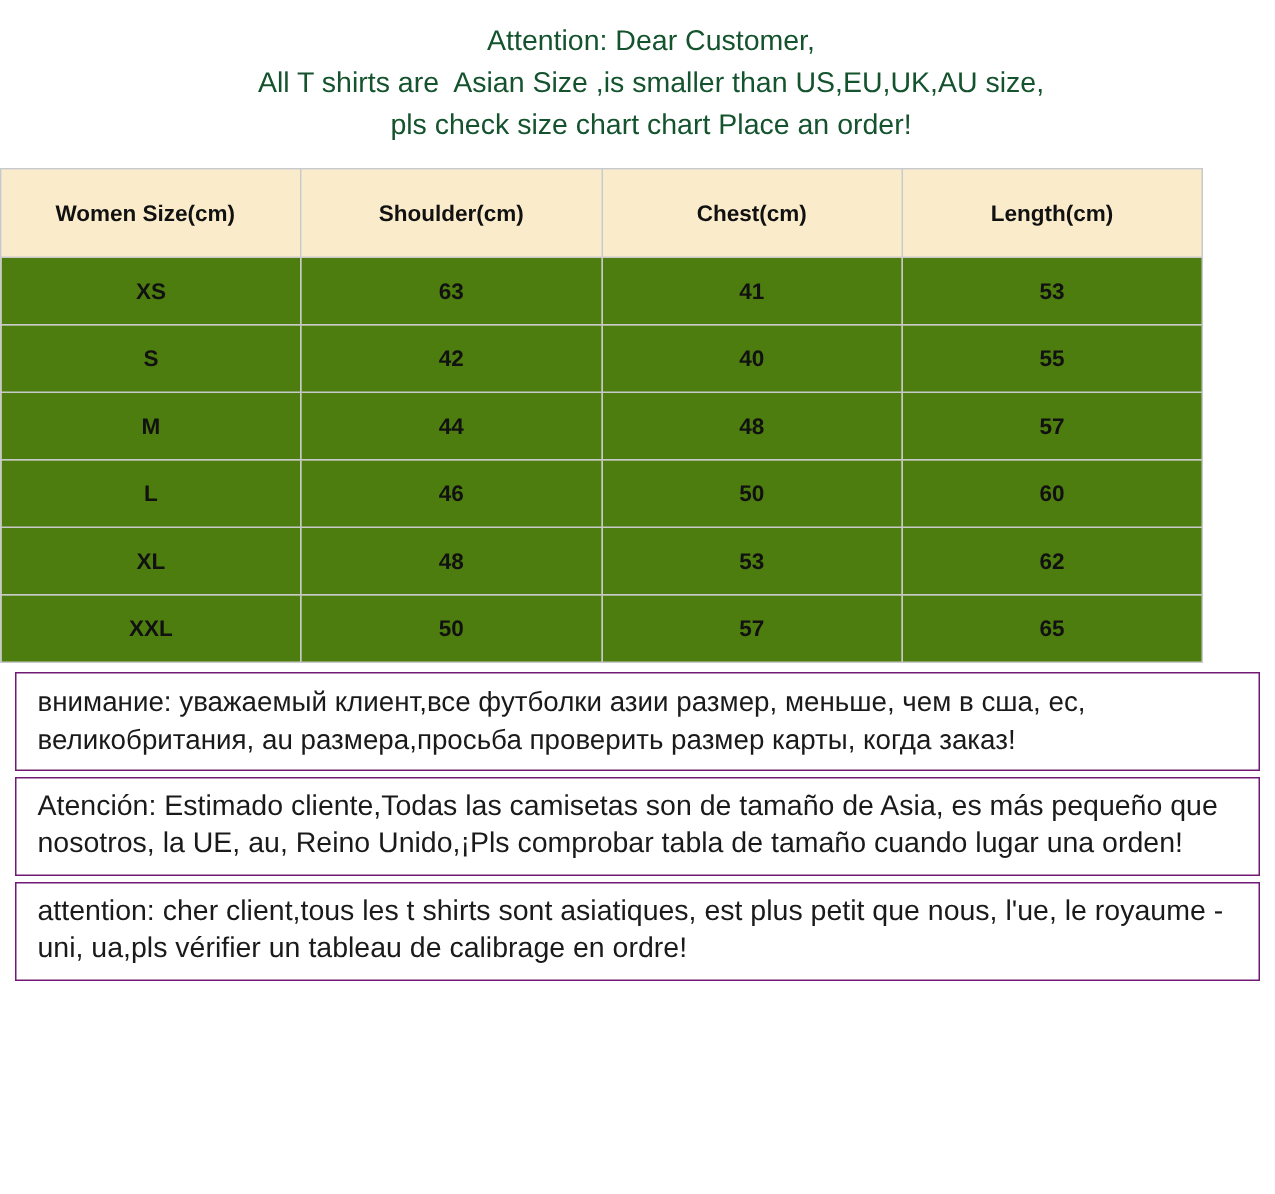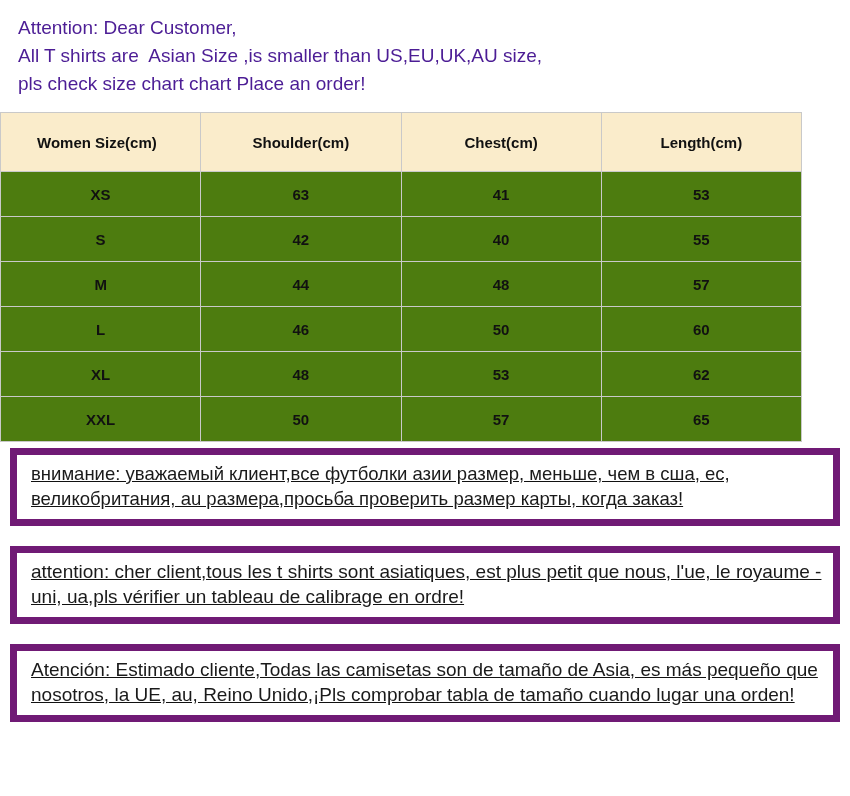--- a/index.html
+++ b/index.html
@@ -19,22 +19,23 @@
     height: 796px;
     position: relative;
     box-sizing: border-box;
   }
   .intro {
     padding: 14px 0 6px 18px;
   }
   .intro-line {
     font-size: 19px;
     line-height: 28px;
-    color: #4c1d95;
+    color: #14532d;
     white-space: pre;
+    text-align: center;
   }
   .size-table {
     border-collapse: collapse;
     width: 802px;
     table-layout: fixed;
     margin-top: 8px;
   }
   .size-table th,
   .size-table td {
     border: 1px solid #c9c9c9;
@@ -54,25 +55,24 @@
     text-align: left;
     padding-left: 36px;
   }
   .size-table tbody td {
     background: #4d7c0f;
   }
   .notes {
     padding: 6px 0 0 0;
   }
   .note-box {
-    border: 7px solid #701a75;
-    margin: 0 10px 20px 10px;
+    border: 1px solid #701a75;
+    margin: 0 10px 4px 10px;
     padding: 6px 10px 8px 14px;
     box-sizing: border-box;
-    text-decoration: underline;
   }
   .note-box p {
     margin: 0;
     font-size: 19px;
     line-height: 25px;
     color: #1a1a1a;
   }
   .note-ru p { font-size: 18.5px; }
   .note-es p { font-size: 19px; }
   .note-fr p { font-size: 19px; }
@@ -134,21 +134,21 @@
         <td>57</td>
         <td>65</td>
       </tr>
     </tbody>
   </table>
 
   <div class="notes">
     <div class="note-box note-ru">
       <p>внимание: уважаемый клиент,все футболки азии размер, меньше, чем в сша, ес, великобритания, au размера,просьба проверить размер карты, когда заказ!</p>
     </div>
+    <div class="note-box note-es">
+      <p>Atención: Estimado cliente,Todas las camisetas son de tamaño de Asia, es más pequeño que nosotros, la UE, au, Reino Unido,¡Pls comprobar tabla de tamaño cuando lugar una orden!</p>
+    </div>
     <div class="note-box note-fr">
       <p>attention: cher client,tous les t shirts sont asiatiques, est plus petit que nous, l'ue, le royaume - uni, ua,pls vérifier un tableau de calibrage en ordre!</p>
-    </div>
-    <div class="note-box note-es">
-      <p>Atención: Estimado cliente,Todas las camisetas son de tamaño de Asia, es más pequeño que nosotros, la UE, au, Reino Unido,¡Pls comprobar tabla de tamaño cuando lugar una orden!</p>
     </div>
   </div>
 
 </div>
 
 </body></html>

